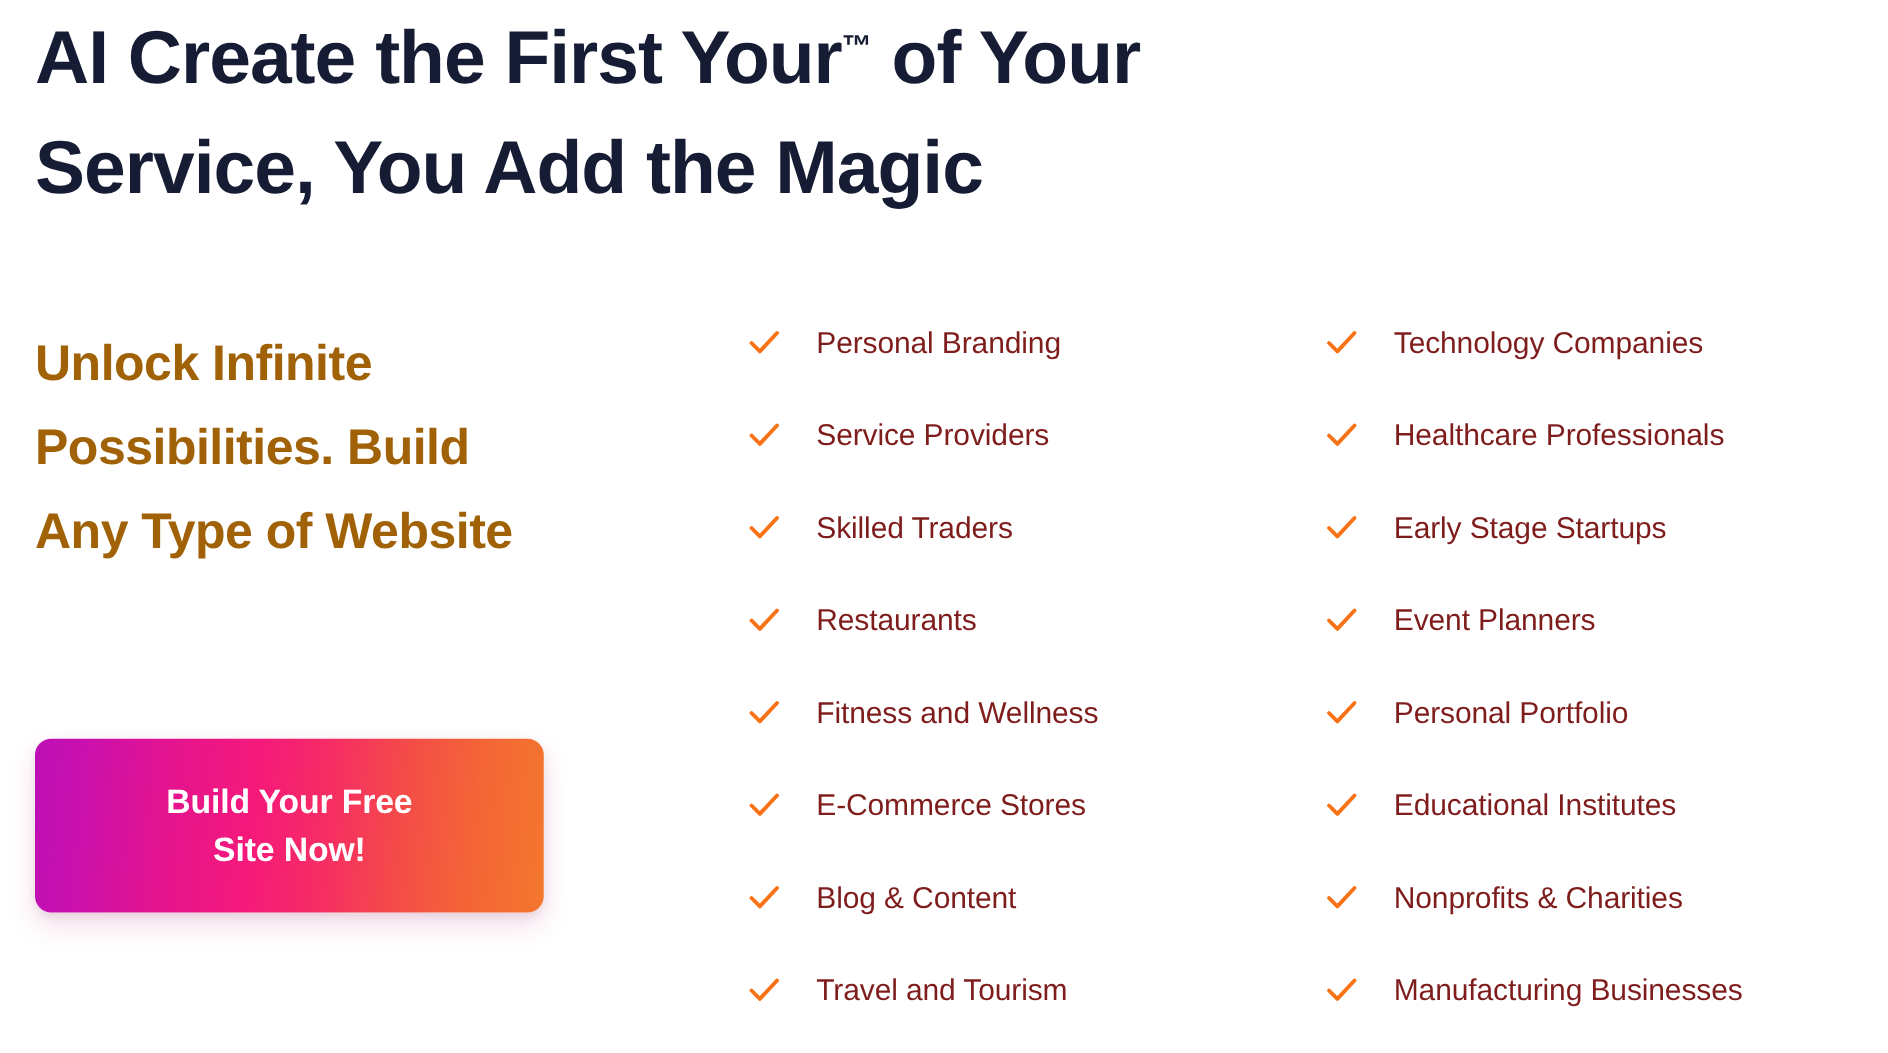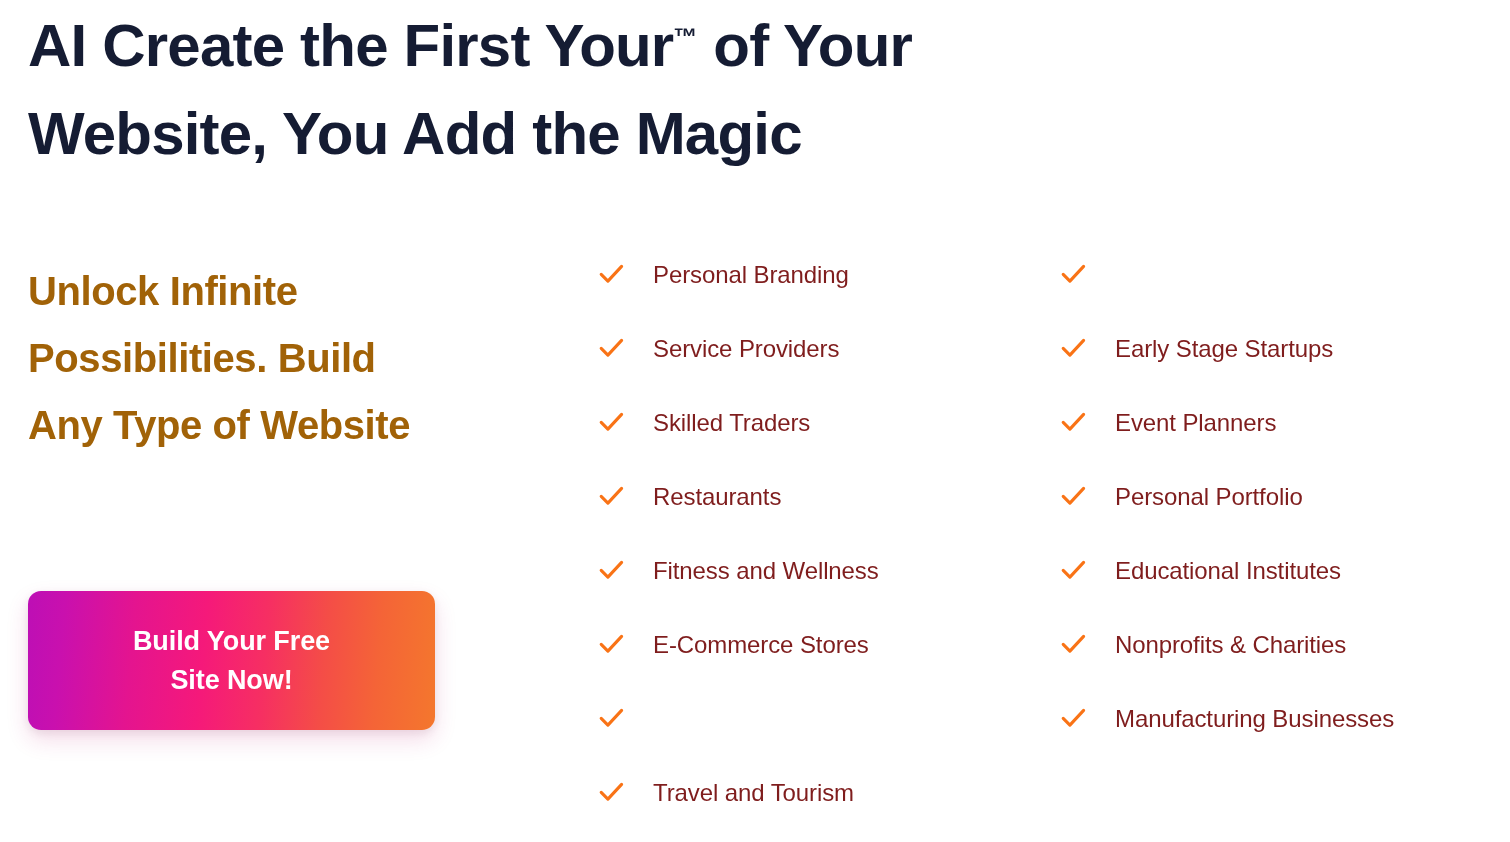--- a/index.html
+++ b/index.html
@@ -125,21 +125,21 @@
     color: #7f1d1d;
     letter-spacing: -0.1px;
     white-space: nowrap;
   }
 </style>
 </head>
 <body>
 
 <div class="page">
 
-  <h1 class="headline"><span>AI Create the First Your</span><span class="tm">™</span><span> of Your Website, You Add the Magic</span></h1>
+  <h1 class="headline"><span>AI Create the First Your</span><span class="tm">™</span><span> of Your Service, You Add the Magic</span></h1>
 
   <div class="left-col">
     <h2 class="subhead">Unlock Infinite Possibilities. Build Any Type of Website</h2>
   </div>
 
   <div class="cta-wrap">
     <button class="cta-button">Build Your Free
 Site Now!</button>
   </div>
 
@@ -191,37 +191,47 @@
           </svg>
         </span>
         <span class="check-label">E-Commerce Stores</span>
       </li>
       <li class="check-item">
         <span class="check-icon">
           <svg viewBox="0 0 27 27" xmlns="http://www.w3.org/2000/svg" aria-hidden="true">
             <path d="M3.2 13.4 L9.9 20.1 L23.6 5.4" fill="none" stroke="#F97316" stroke-width="3.1" stroke-linecap="round" stroke-linejoin="round"></path>
           </svg>
         </span>
+        <span class="check-label">Blog &amp; Content</span>
       </li>
       <li class="check-item">
         <span class="check-icon">
           <svg viewBox="0 0 27 27" xmlns="http://www.w3.org/2000/svg" aria-hidden="true">
             <path d="M3.2 13.4 L9.9 20.1 L23.6 5.4" fill="none" stroke="#F97316" stroke-width="3.1" stroke-linecap="round" stroke-linejoin="round"></path>
           </svg>
         </span>
         <span class="check-label">Travel and Tourism</span>
       </li>
     </ul>
   <ul class="checklist col-2">
       <li class="check-item">
         <span class="check-icon">
           <svg viewBox="0 0 27 27" xmlns="http://www.w3.org/2000/svg" aria-hidden="true">
             <path d="M3.2 13.4 L9.9 20.1 L23.6 5.4" fill="none" stroke="#F97316" stroke-width="3.1" stroke-linecap="round" stroke-linejoin="round"></path>
           </svg>
         </span>
+        <span class="check-label">Technology Companies</span>
+      </li>
+      <li class="check-item">
+        <span class="check-icon">
+          <svg viewBox="0 0 27 27" xmlns="http://www.w3.org/2000/svg" aria-hidden="true">
+            <path d="M3.2 13.4 L9.9 20.1 L23.6 5.4" fill="none" stroke="#F97316" stroke-width="3.1" stroke-linecap="round" stroke-linejoin="round"></path>
+          </svg>
+        </span>
+        <span class="check-label">Healthcare Professionals</span>
       </li>
       <li class="check-item">
         <span class="check-icon">
           <svg viewBox="0 0 27 27" xmlns="http://www.w3.org/2000/svg" aria-hidden="true">
             <path d="M3.2 13.4 L9.9 20.1 L23.6 5.4" fill="none" stroke="#F97316" stroke-width="3.1" stroke-linecap="round" stroke-linejoin="round"></path>
           </svg>
         </span>
         <span class="check-label">Early Stage Startups</span>
       </li>
       <li class="check-item">

